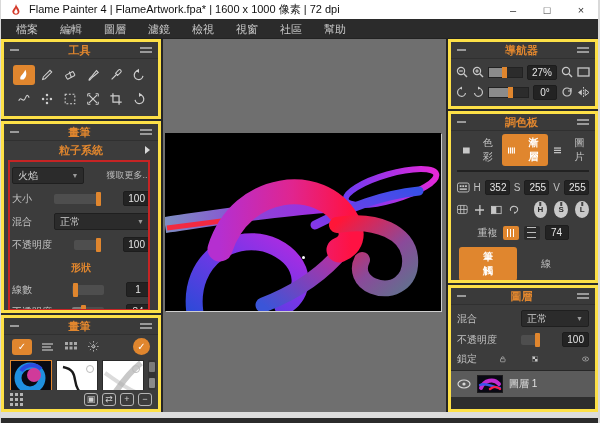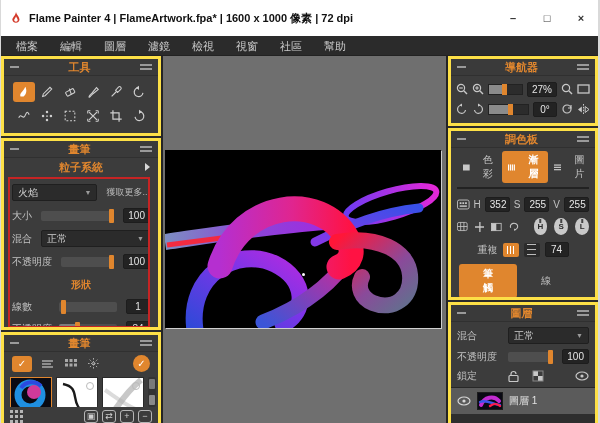--- a/index.html
+++ b/index.html
@@ -1,20 +1,20 @@
 <!DOCTYPE html>
 <html><head>
 <meta charset="utf-8">
 <style>
   * { margin:0; padding:0; box-sizing:border-box; font-family:"Liberation Sans","DejaVu Sans",sans-serif; }
   html,body { background:#222; }
   .window { position:relative; width:600px; height:423px; background:#2b2b2b; overflow:hidden;
             border-left:1px solid #d9d9d9; border-right:2px solid #d9d9d9; }
   
-  .titlebar { height:36px; background:#ffffff; display:flex; align-items:center; padding-left:8px;font-weight:bold; }
+  .titlebar { height:19px; background:#ffffff; display:flex; align-items:center; padding-left:8px; }
   .titlebar .logo { width:14px; height:14px; margin-right:6px; flex:none; }
   .titlebar .title { font-size:11px; color:#111; flex:1; white-space:nowrap; overflow:hidden; }
   .win-btns { display:flex; height:24px; }
   .win-btn { width:34px; height:24px; display:flex; align-items:center; justify-content:center;
              font-size:11px; color:#333; cursor:default; }
   
   .menubar { height:20px; background:#2b2b2b; display:flex; align-items:center; padding-left:4px; border-bottom:1px solid #222; }
   .menu-item { font-size:11px; color:#c9c9c9; padding:0 11px; line-height:20px; }
   
   .main { display:flex; height:373px; }
@@ -23,21 +23,21 @@
   .canvas-area { flex:1; background:#6f6f6f; position:relative; border-left:2px solid #242424; }
   .bottom-frame { height:6px; background:#dcdcdc; }
   
   .panel { background:#3c3c3c; border:3px solid #fde047; display:flex; flex-direction:column; overflow:hidden; }
   .panel-header { height:17px; flex:none; background:#3a3a3a; border-bottom:1px solid #303030;
                   display:flex; align-items:center; justify-content:space-between; padding:0 6px; }
   .panel-title { color:#e0862e; font-size:11px; font-weight:bold; }
   .ph-minus { width:9px; height:2px; background:#9a9a9a; }
   .ph-menu { width:12px; display:flex; flex-direction:column; gap:2px; }
   .ph-menu i { display:block; height:2px; background:#9a9a9a; }
-  .row { display:flex; align-items:center; padding:0 8px; gap:9px; }
+  .row { display:flex; align-items:center; padding:0 8px; gap:22px; }
   .lbl { color:#c2c2c2; font-size:10px; white-space:nowrap; }
   .valbox { background:#232323; border-radius:2px; color:#e6e6e6; font-size:10px; padding:1px 4px;
             min-width:24px; text-align:center; border:1px solid #1d1d1d; }
   .slider { position:relative; height:10px; background:#4e4e4e; border-radius:2px; flex:1; }
   .slider .fill { position:absolute; left:0; top:0; bottom:0; background:#7d7d7d; border-radius:2px 0 0 2px; }
   .slider .handle { position:absolute; top:-2px; width:5px; height:14px; background:#e0862e; border-radius:1px; }
   .dropdown { background:#2b2b2b; border:1px solid #1f1f1f; border-radius:2px; color:#d0d0d0; font-size:10px;
               display:flex; align-items:center; justify-content:space-between; padding:2px 5px; height:17px; }
   .dropdown .caret { font-size:7px; color:#9a9a9a; }
   

